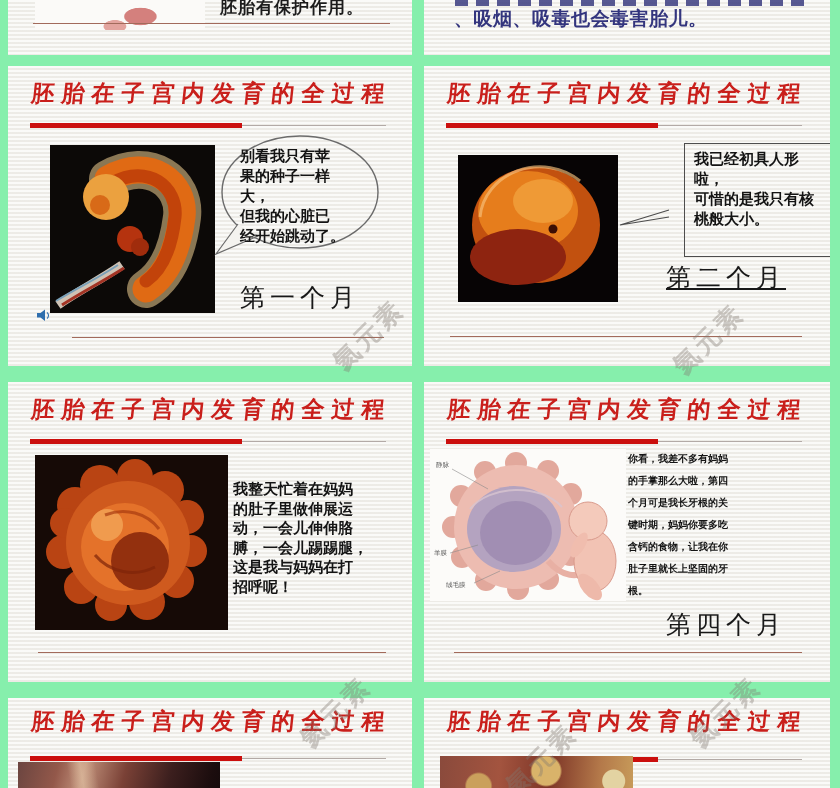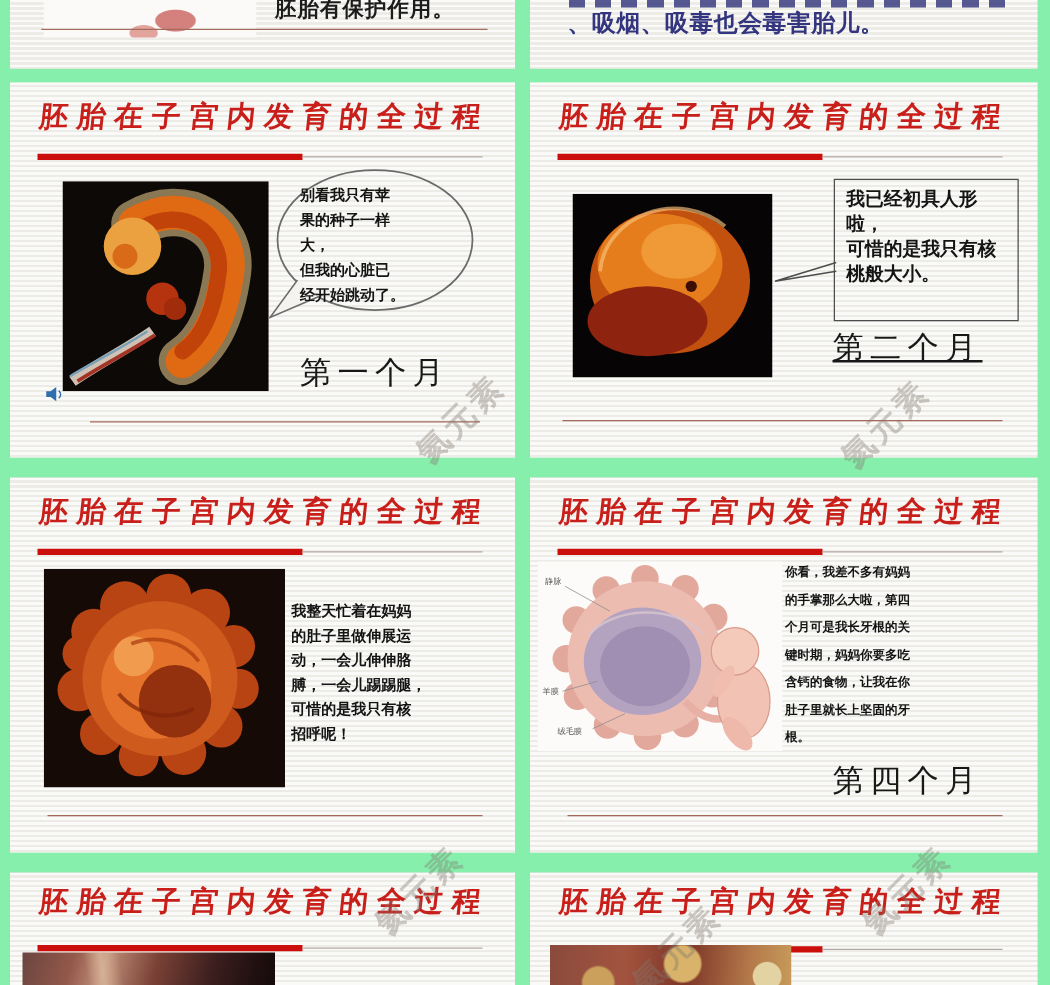--- a/index.html
+++ b/index.html
@@ -20,21 +20,21 @@
     color:#c91f1b;letter-spacing:7px;transform:skewX(-6deg);
     transform-origin:left bottom;
   }
   .rule{position:absolute;left:22px;top:57px;width:356px;height:6px;}
   .rule .thick{position:absolute;left:0;top:0;width:212px;height:5px;background:#cb0f0d;}
   .rule .thin{position:absolute;left:212px;top:2px;width:144px;height:1px;background:#b3aaa6;}
   .bline{position:absolute;height:1px;background:#a26a5b;}
   .img{position:absolute;}
   .bodytext{
     position:absolute;color:#141414;font-weight:600;
-    font-size:12px;line-height:19.5px;white-space:pre-line;
+    font-size:15px;line-height:19.5px;white-space:pre-line;
   }
   .caption{
     position:absolute;color:#181818;font-family:"DejaVu Serif",serif;
     font-size:25px;letter-spacing:5px;white-space:nowrap;
   }
   .callout-box{
     position:absolute;border:1.4px solid #4d4d4d;background:transparent;
   }
   .callout-box .bodytext{position:static;padding:5px 7px 0 9px;font-size:15px;line-height:20px;}
   .frag-dark{position:absolute;color:#1c1c1c;font-weight:700;font-size:17px;letter-spacing:1px;white-space:nowrap;}
@@ -130,21 +130,21 @@
         <rect width="160" height="147" fill="#070405"></rect>
         <ellipse cx="78" cy="70" rx="64" ry="58" fill="#c2510f"></ellipse>
         <ellipse cx="70" cy="56" rx="50" ry="40" fill="#e67d1c"></ellipse>
         <ellipse cx="85" cy="46" rx="30" ry="22" fill="#ef9a36"></ellipse>
         <ellipse cx="60" cy="102" rx="48" ry="28" fill="#8e2410"></ellipse>
         <circle cx="95" cy="74" r="4.5" fill="#3c0e04"></circle>
         <path d="M22 62 A 60 55 0 0 1 122 26" fill="none" stroke="#f7c27c" stroke-width="3" opacity=".65"></path>
       </svg>
     </div>
 
-    <div class="callout-box" style="left:243px;top:77px;width:146px;height:112px;">
+    <div class="callout-box" style="left:260px;top:77px;width:146px;height:112px;">
       <div class="bodytext">我已经初具人形啦，
 可惜的是我只有核
 桃般大小。</div>
     </div>
     <div style="position:absolute;left:190px;top:140px;width:58px;height:26px;">
       <svg width="58" height="26" viewBox="0 0 58 26">
         <path d="M55 4 L6 19 M55 11 L6 19" stroke="#4d4d4d" stroke-width="1.2" fill="none"></path>
       </svg>
     </div>
 
@@ -183,21 +183,21 @@
         <circle cx="72" cy="70" r="16" fill="#f09b4e"></circle>
         <path d="M60 100 C75 118 100 122 120 112" fill="none" stroke="#7e2408" stroke-width="3" opacity=".7"></path>
         <path d="M70 60 C90 52 112 58 124 74" fill="none" stroke="#a83b10" stroke-width="3" opacity=".7"></path>
       </svg>
     </div>
 
     <div class="bodytext" style="left:225px;top:98px;width:182px;">我整天忙着在妈妈
 的肚子里做伸展运
 动，一会儿伸伸胳
 膊，一会儿踢踢腿，
-可惜的是我只有核
+这是我与妈妈在打
 招呼呢！</div>
 
 
     <div class="bline" style="left:30px;top:270px;width:348px;"></div>
   </div>
 
   <div class="slide" style="left:424px;top:382px;width:406px;height:300px;">
     <div class="title">胚胎在子宫内发育的全过程</div>
     <div class="rule">
       <div class="thick"></div>

